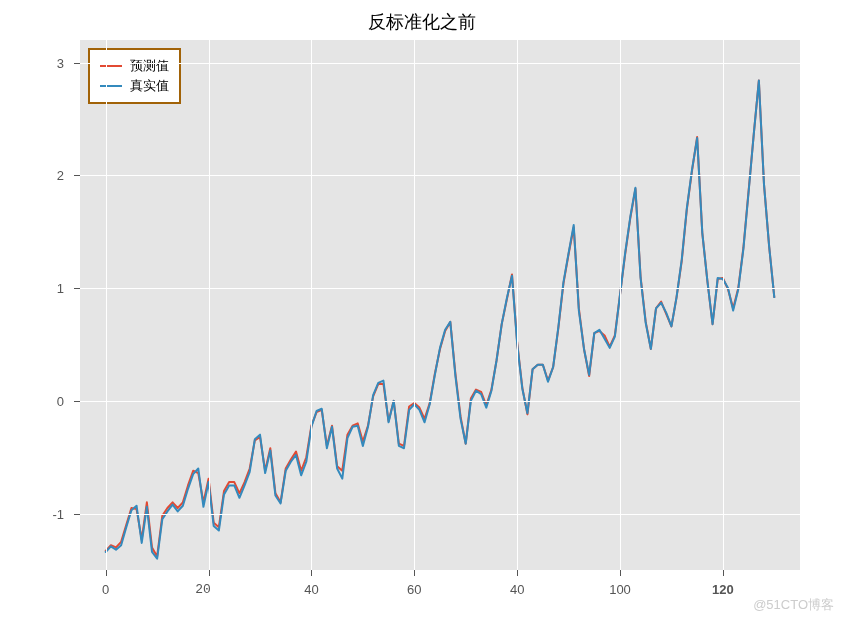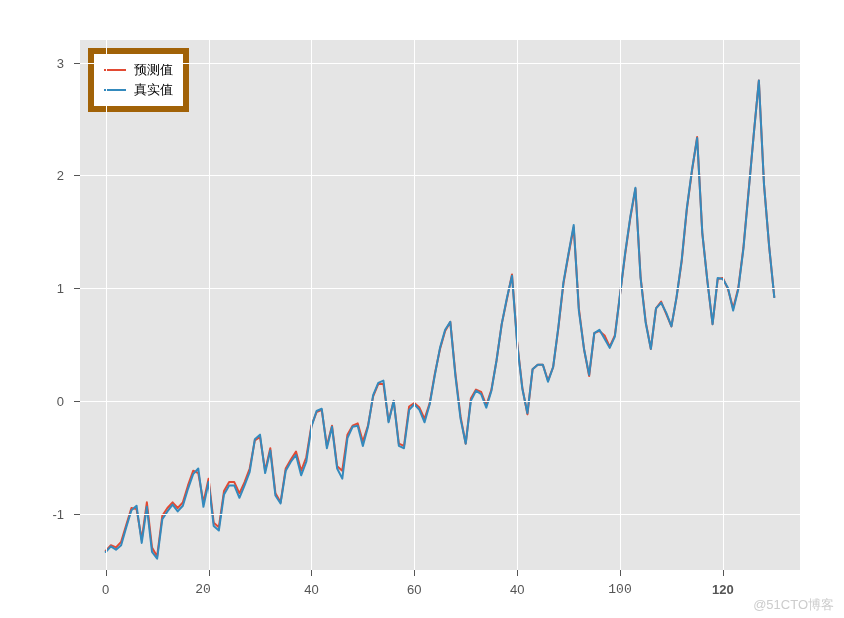--- a/index.html
+++ b/index.html
@@ -83,21 +83,21 @@
       top: 0;
       width: 100%;
       height: 100%;
       overflow: visible;
     }
     .legend {
       position: absolute;
       left: 8px;
       top: 8px;
       background: #ffffff;
-      border: 6px solid #a16207;
+      border: 2px solid #a16207;
       padding: 6px 10px;
       font-size: 13px;
     }
     .legend-item {
       display: flex;
       align-items: center;
       gap: 8px;
       padding: 1px 0;
     }
     .legend-swatch {
@@ -109,20 +109,21 @@
       right: 10px;
       bottom: 4px;
       font-size: 13px;
       color: #cccccc;
     }
   </style>
 </head>
 <body>
 
 <div class="chart-container">
+  <div class="title">反标准化之前</div>
 
   <div class="plot-area">
     <svg class="lines" viewBox="0 0 720 530">
         <polyline points="25.71428571428571,510.82978723404256 30.857142857142858,505.1914893617021 36,507.4468085106383 41.14285714285714,501.8085106382979 46.28571428571428,484.8936170212766 51.42857142857142,467.97872340425533 56.57142857142857,469.1063829787234 61.714285714285715,499.5531914893617 66.85714285714286,462.3404255319149 72,507.4468085106383 77.14285714285714,516.468085106383 82.28571428571428,475.8723404255319 87.42857142857143,467.97872340425533 92.57142857142856,462.3404255319149 97.71428571428571,467.97872340425533 102.85714285714285,462.3404255319149 108,445.4255319148936 113.14285714285714,430.7659574468085 118.28571428571429,433.02127659574467 123.42857142857143,462.3404255319149 128.57142857142858,438.6595744680851 133.71428571428572,482.63829787234044 138.85714285714286,487.1489361702128 144,451.06382978723406 149.14285714285714,442.04255319148933 154.28571428571428,442.04255319148933 159.42857142857142,453.3191489361702 164.57142857142856,442.04255319148933 169.71428571428572,428.51063829787233 174.85714285714286,400.3191489361702 180,396.936170212766 185.1428571428571,430.7659574468085 190.28571428571428,408.2127659574468 195.42857142857142,453.3191489361702 200.57142857142858,462.3404255319149 205.7142857142857,428.51063829787233 210.85714285714286,419.48936170212767 216,411.59574468085106 221.14285714285717,430.7659574468085 226.28571428571428,417.2340425531915 231.42857142857144,385.6595744680851 236.57142857142858,372.1276595744681 241.7142857142857,369.8723404255319 246.85714285714286,405.95744680851067 251.99999999999997,385.6595744680851 257.14285714285717,426.25531914893617 262.2857142857143,430.7659574468085 267.42857142857144,394.6808510638298 272.57142857142856,385.6595744680851 277.7142857142857,383.40425531914894 282.85714285714283,401.4468085106383 288,385.6595744680851 293.14285714285717,356.3404255319149 298.2857142857143,343.936170212766 303.42857142857144,343.936170212766 308.57142857142856,381.1489361702128 313.7142857142857,360.8510638297872 318.85714285714283,403.70212765957444 324,405.95744680851067 329.1428571428571,366.48936170212767 334.2857142857143,363.1063829787234 339.42857142857144,367.6170212765958 344.5714285714286,378.89361702127655 349.7142857142857,363.1063829787234 354.8571428571429,333.7872340425532 360,308.97872340425533 365.1428571428571,290.936170212766 370.2857142857142,281.9148936170213 375.42857142857144,333.7872340425532 380.57142857142856,376.63829787234044 385.7142857142857,403.70212765957444 390.85714285714283,358.5957446808511 396.00000000000006,349.5744680851064 401.14285714285717,351.82978723404256 406.2857142857143,365.36170212765956 411.4285714285714,349.5744680851064 416.5714285714286,320.2553191489362 421.7142857142857,284.17021276595744 426.85714285714283,259.3617021276596 432,234.55319148936167 437.1428571428571,302.2127659574468 442.28571428571433,347.3191489361702 447.42857142857144,374.3829787234043 452.57142857142856,329.2765957446809 457.71428571428567,324.7659574468085 462.8571428571429,324.7659574468085 468,340.5531914893617 473.14285714285717,327.02127659574467 478.2857142857143,288.6808510638298 483.4285714285714,243.5744680851064 488.5714285714286,214.25531914893617 493.7142857142857,187.19148936170217 498.85714285714283,268.3829787234043 503.99999999999994,308.97872340425533 509.14285714285717,336.0425531914894 514.2857142857143,293.1914893617021 519.4285714285714,290.936170212766 524.5714285714286,295.44680851063833 529.7142857142858,306.7234042553191 534.8571428571429,295.44680851063833 540,254.85106382978722 545.1428571428571,214.25531914893617 550.2857142857142,178.17021276595744 555.4285714285714,148.85106382978728 560.5714285714286,236.8085106382979 565.7142857142857,281.9148936170213 570.8571428571428,308.97872340425533 576,268.3829787234043 581.1428571428571,261.6170212765958 586.2857142857143,274.02127659574467 591.4285714285714,286.4255319148936 596.5714285714286,257.10638297872345 601.7142857142858,221.02127659574467 606.8571428571429,169.14893617021278 612,130.8085106382979 617.1428571428571,96.97872340425533 622.2857142857143,192.82978723404256 627.4285714285714,241.31914893617022 632.5714285714286,284.17021276595744 637.7142857142857,239.06382978723406 642.8571428571429,237.936170212766 648,249.21276595744678 653.1428571428571,268.3829787234043 658.2857142857142,248.08510638297872 663.4285714285714,207.48936170212767 668.5714285714286,151.1063829787234 673.7142857142857,94.72340425531917 678.8571428571429,40.59574468085111 684,144.34042553191495 689.1428571428572,206.36170212765956 694.2857142857143,257.10638297872345" fill="none" stroke="#e24a33" stroke-width="2" stroke-linejoin="round" stroke-linecap="round"></polyline>
         <polyline points="25.71428571428571,511.95744680851067 30.857142857142858,506.3191489361702 36,509.7021276595745 41.14285714285714,505.1914893617021 46.28571428571428,487.1489361702128 51.42857142857142,470.2340425531915 56.57142857142857,465.72340425531917 61.714285714285715,502.93617021276594 66.85714285714286,466.8510638297872 72,511.95744680851067 77.14285714285714,518.7234042553191 82.28571428571428,479.25531914893617 87.42857142857143,471.36170212765956 92.57142857142856,464.59574468085106 97.71428571428571,471.36170212765956 102.85714285714285,465.72340425531917 108,448.8085106382979 113.14285714285714,434.1489361702128 118.28571428571429,428.51063829787233 123.42857142857143,466.8510638297872 128.57142857142858,442.04255319148933 133.71428571428572,486.02127659574467 138.85714285714286,490.531914893617 144,454.4468085106383 149.14285714285714,445.4255319148936 154.28571428571428,445.4255319148936 159.42857142857142,457.82978723404256 164.57142857142856,445.4255319148936 169.71428571428572,431.8936170212766 174.85714285714286,399.1914893617021 180,394.6808510638298 185.1428571428571,433.02127659574467 190.28571428571428,410.468085106383 195.42857142857142,455.5744680851064 200.57142857142858,463.468085106383 205.7142857142857,430.7659574468085 210.85714285714286,421.74468085106383 216,414.97872340425533 221.14285714285717,435.2765957446809 226.28571428571428,421.74468085106383 231.42857142857144,386.7872340425532 236.57142857142858,371 241.7142857142857,368.74468085106383 246.85714285714286,408.2127659574468 251.99999999999997,386.7872340425532 257.14285714285717,428.51063829787233 262.2857142857143,438.6595744680851 267.42857142857144,398.06382978723406 272.57142857142856,386.7872340425532 277.7142857142857,385.6595744680851 282.85714285714283,405.95744680851067 288,386.7872340425532 293.14285714285717,355.21276595744683 298.2857142857143,342.8085106382979 303.42857142857144,340.5531914893617 308.57142857142856,382.27659574468083 313.7142857142857,360.8510638297872 318.85714285714283,405.95744680851067 324,408.2127659574468 329.1428571428571,369.8723404255319 334.2857142857143,364.23404255319144 339.42857142857144,369.8723404255319 344.5714285714286,382.27659574468083 349.7142857142857,364.23404255319144 354.8571428571429,334.9148936170213 360,307.8510638297872 365.1428571428571,289.8085106382979 370.2857142857142,281.9148936170213 375.42857142857144,336.0425531914894 380.57142857142856,378.89361702127655 385.7142857142857,403.70212765957444 390.85714285714283,360.8510638297872 396.00000000000006,350.70212765957444 401.14285714285717,354.0851063829787 406.2857142857143,367.6170212765958 411.4285714285714,350.70212765957444 416.5714285714286,320.2553191489362 421.7142857142857,284.17021276595744 426.85714285714283,258.2340425531915 432,235.68085106382972 437.1428571428571,303.3404255319149 442.28571428571433,348.44680851063833 447.42857142857144,373.25531914893617 452.57142857142856,329.2765957446809 457.71428571428567,324.7659574468085 462.8571428571429,324.7659574468085 468,341.6808510638298 473.14285714285717,327.02127659574467 478.2857142857143,287.5531914893617 483.4285714285714,242.44680851063833 488.5714285714286,213.12765957446805 493.7142857142857,184.936170212766 498.85714285714283,270.63829787234044 503.99999999999994,308.97872340425533 509.14285714285717,334.9148936170213 514.2857142857143,293.1914893617021 519.4285714285714,289.8085106382979 524.5714285714286,298.82978723404256 529.7142857142858,307.8510638297872 534.8571428571429,296.5744680851064 540,254.85106382978722 545.1428571428571,213.12765957446805 550.2857142857142,177.0425531914894 555.4285714285714,147.72340425531922 560.5714285714286,237.936170212766 565.7142857142857,283.0425531914894 570.8571428571428,308.97872340425533 576,268.3829787234043 581.1428571428571,262.74468085106383 586.2857142857143,272.89361702127655 591.4285714285714,286.4255319148936 596.5714285714286,257.10638297872345 601.7142857142858,219.8936170212766 606.8571428571429,168.02127659574472 612,129.68085106382983 617.1428571428571,98.10638297872339 622.2857142857143,192.82978723404256 627.4285714285714,241.31914893617022 632.5714285714286,284.17021276595744 637.7142857142857,237.936170212766 642.8571428571429,239.06382978723406 648,248.08510638297872 653.1428571428571,270.63829787234044 658.2857142857142,249.21276595744678 663.4285714285714,208.61702127659572 668.5714285714286,152.2340425531915 673.7142857142857,94.72340425531917 678.8571428571429,40.59574468085111 684,144.34042553191495 689.1428571428572,206.36170212765956 694.2857142857143,257.10638297872345" fill="none" stroke="#348abd" stroke-width="2" stroke-linejoin="round" stroke-linecap="round"></polyline>
       </svg>
 
     <div class="legend">
       <div class="legend-item">
         <div class="legend-swatch" style="background:#e24a33"></div>
@@ -158,20 +159,20 @@
       <div class="tick-mark-x" style="left: 231.429px;"></div>
       <div class="x-tick" style="left: 231.429px;">40</div>
       <div class="grid-line-v" style="left: 334.286px;"></div>
       <div class="tick-mark-x" style="left: 334.286px;"></div>
       <div class="x-tick" style="left: 334.286px;">60</div>
       <div class="grid-line-v" style="left: 437.143px;"></div>
       <div class="tick-mark-x" style="left: 437.143px;"></div>
       <div class="x-tick" style="left: 437.143px;">40</div>
       <div class="grid-line-v" style="left: 540px;"></div>
       <div class="tick-mark-x" style="left: 540px;"></div>
-      <div class="x-tick" style="left: 540px; font-family: Liberation Mono, monospace;">100</div>
+      <div class="x-tick" style="left: 540px;">100</div>
       <div class="grid-line-v" style="left: 642.857px;"></div>
       <div class="tick-mark-x" style="left: 642.857px;"></div>
       <div class="x-tick" style="left: 642.857px; font-weight: bold;">120</div>
     </div>
 
   <div class="watermark">@51CTO博客</div>
 </div>
 
 </body></html>

